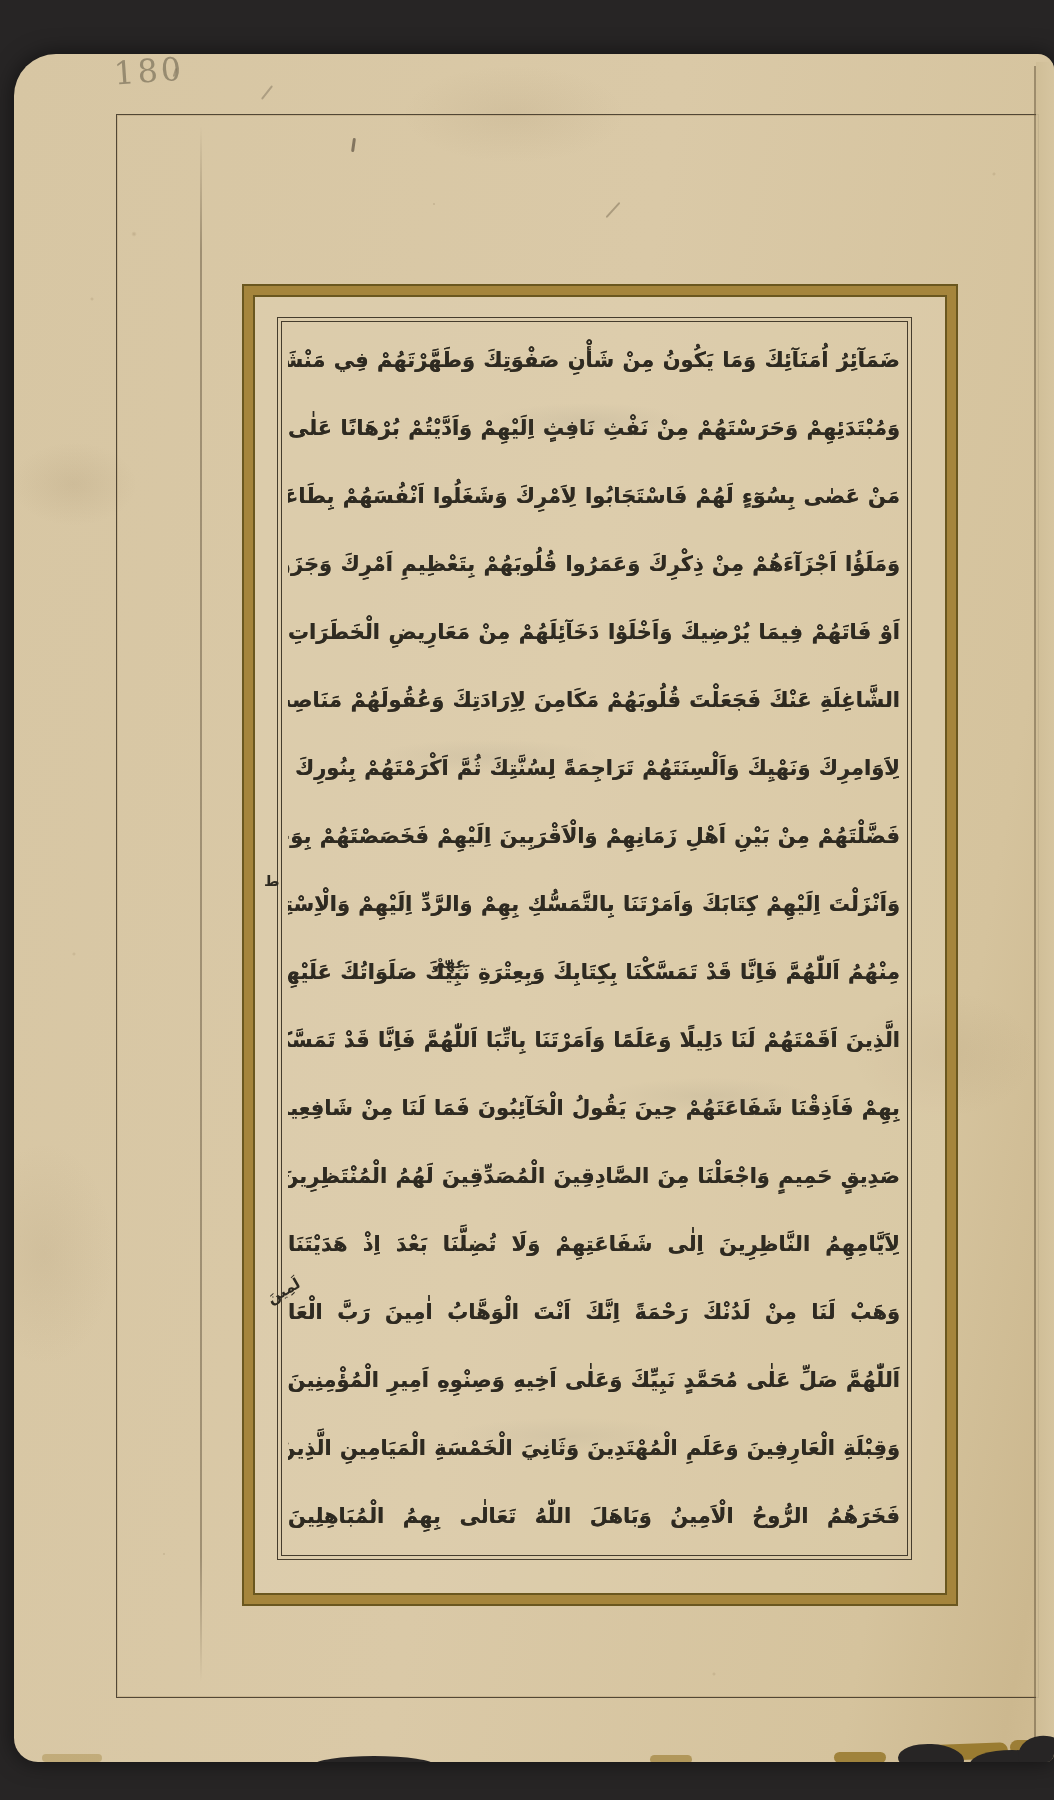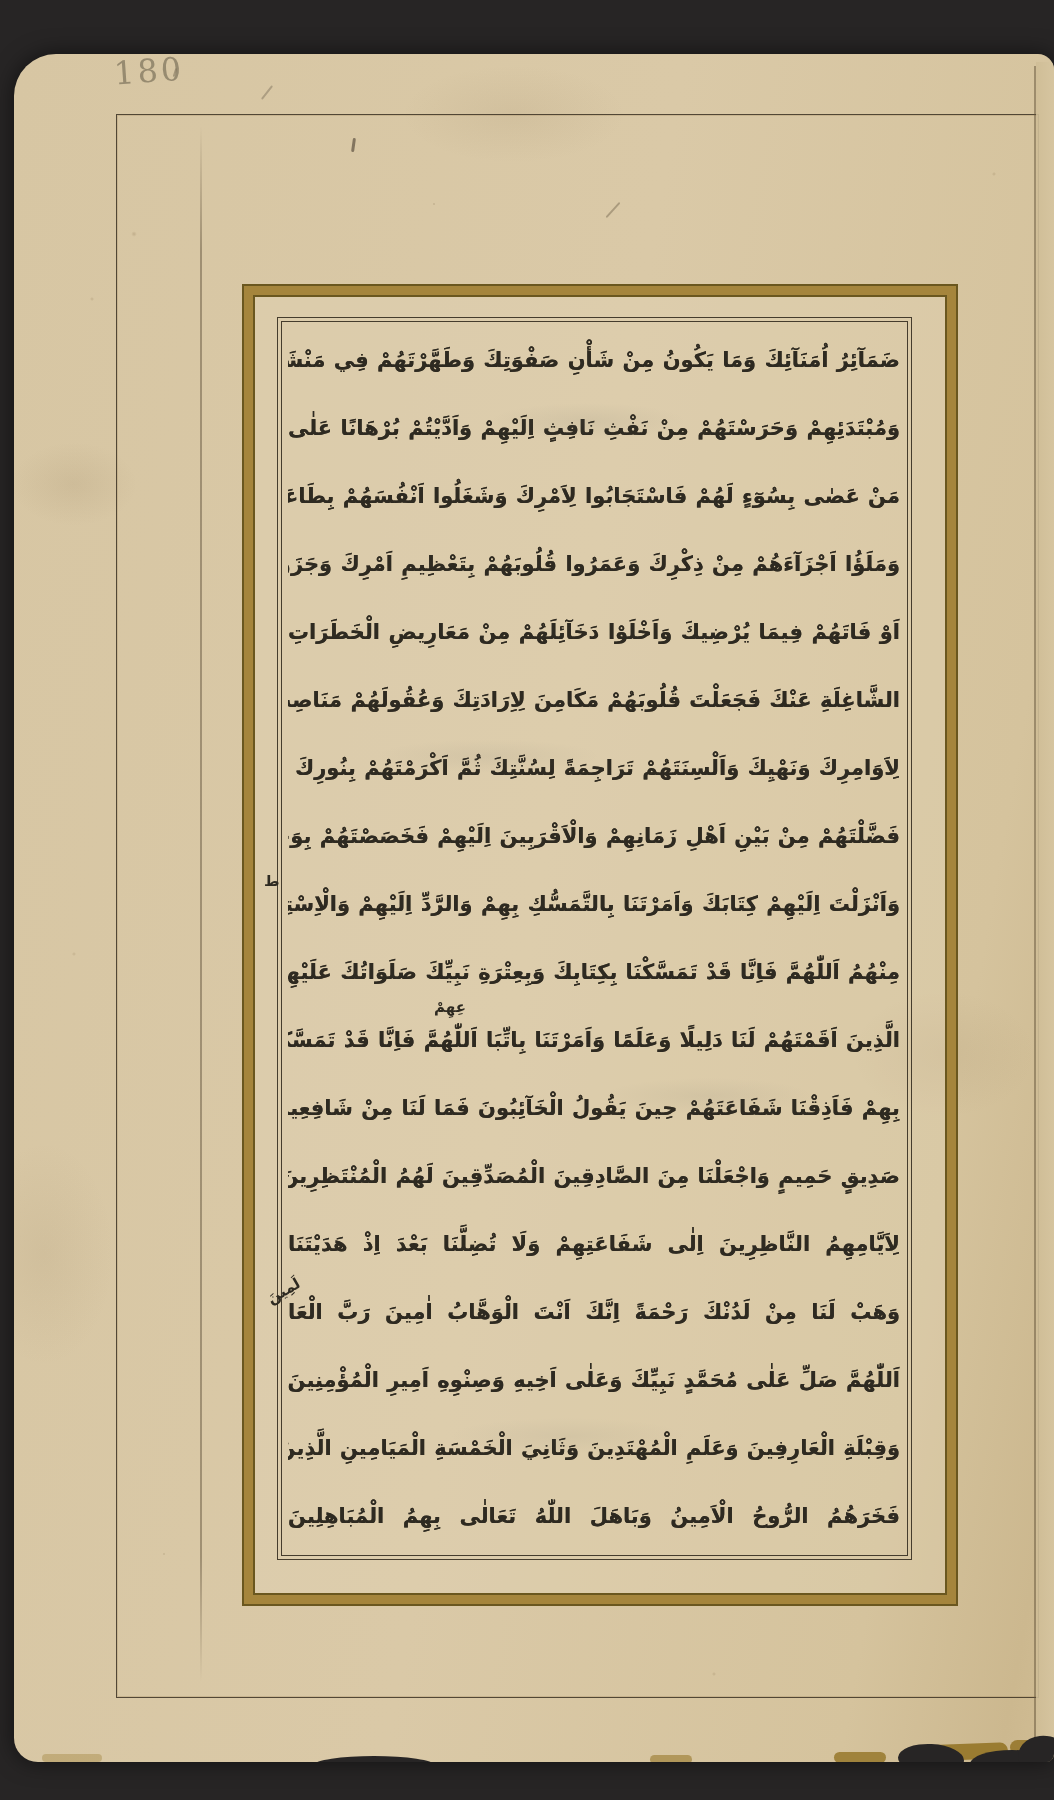--- a/index.html
+++ b/index.html
@@ -47,21 +47,21 @@
       radial-gradient(ellipse 160px 24px at 200px 430px, rgba(110,110,100,.09), transparent 70%),
       radial-gradient(ellipse 150px 26px at 420px 770px, rgba(110,110,100,.09), transparent 70%),
       radial-gradient(ellipse 170px 26px at 280px 1110px, rgba(110,110,100,.08), transparent 70%);}
   .tl{height:68px;line-height:68px;direction:rtl;unicode-bidi:plaintext;
       font-family:"DejaVu Sans",sans-serif;font-weight:bold;font-size:21px;color:#2e2a21;
       text-align:justify;text-align-last:justify;white-space:nowrap;overflow:hidden;
       word-spacing:1px;text-shadow:0 0 .5px rgba(45,38,26,.8);}
   .sup{position:absolute;direction:rtl;font-family:"DejaVu Sans",sans-serif;font-weight:bold;
       font-size:15px;color:#2e2a21;}
   .sup-ta{left:250px;top:818px;}
-  .sup-ahum{left:420px;top:944px;}
+  .sup-ahum{left:420px;top:900px;}
   .sup-lamin{left:252px;top:1228px;transform:rotate(-30deg);}
   
   .folio{position:absolute;left:100px;top:-2px;font-family:"DejaVu Serif",serif;
       font-size:32px;color:#8c8068;transform:rotate(-4deg);opacity:.85;letter-spacing:3px;}
   .mark{position:absolute;border-radius:2px;}
   .mk1{left:160px;top:14px;width:2px;height:9px;background:rgba(130,118,95,.6);transform:rotate(18deg);}
   .mk2{left:252px;top:30px;width:2px;height:17px;background:rgba(130,118,95,.5);transform:rotate(38deg);}
   .mk3{left:338px;top:84px;width:2.5px;height:14px;background:rgba(60,50,38,.55);transform:rotate(8deg);}
   .mk4{left:598px;top:146px;width:2px;height:20px;background:rgba(100,88,66,.4);transform:rotate(42deg);}
   

